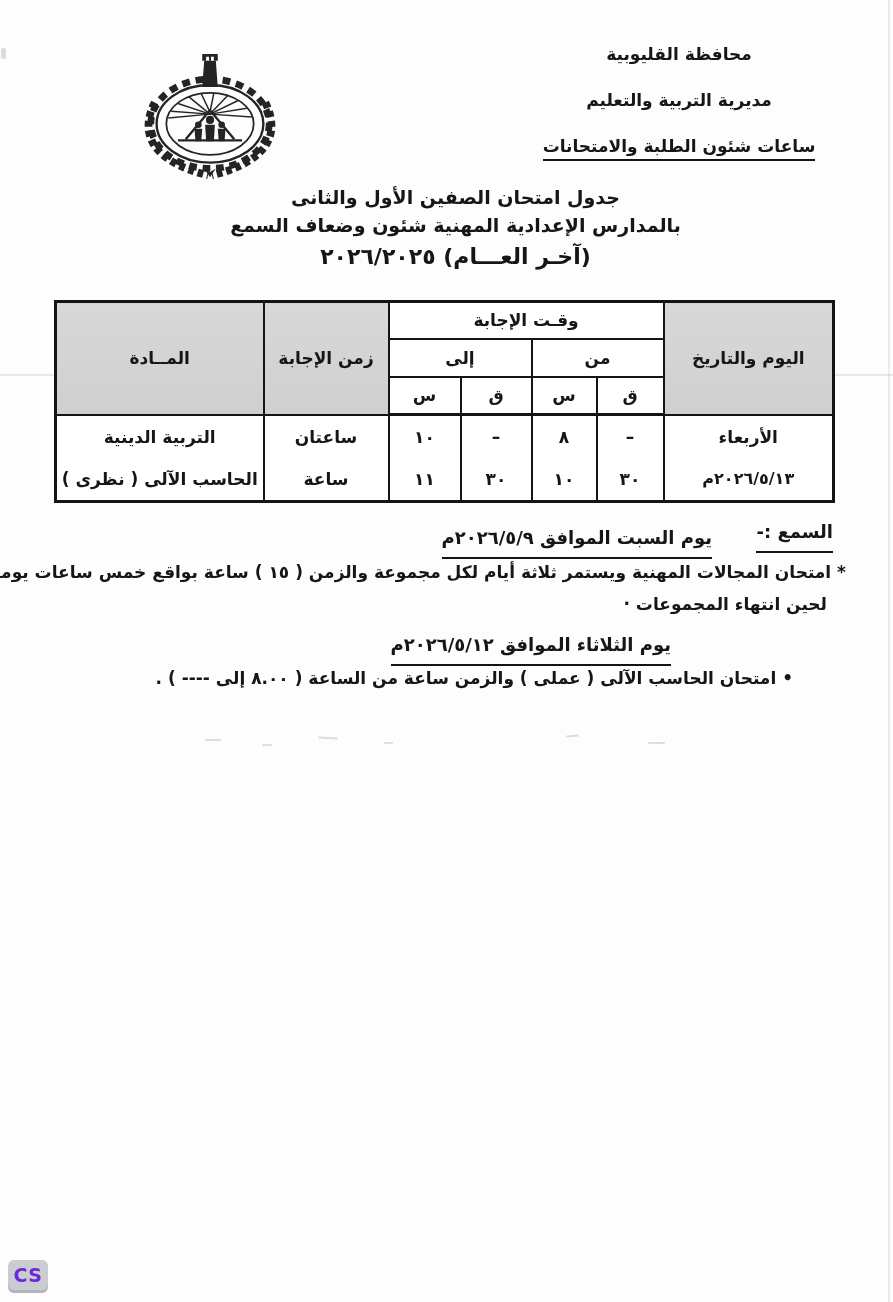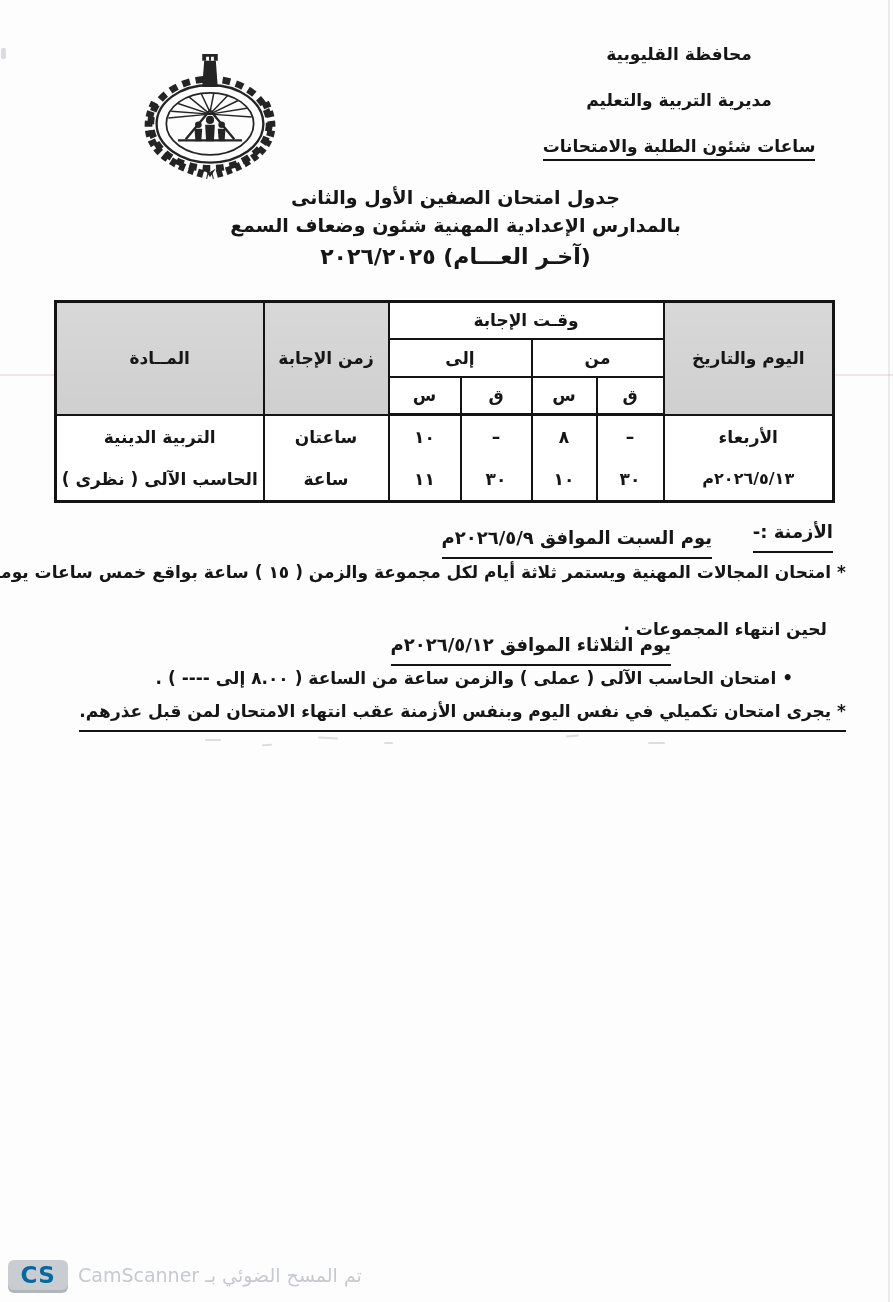--- a/index.html
+++ b/index.html
@@ -46,29 +46,29 @@
   .hdr-gray { background:linear-gradient(#d8d8d8,#cfcfcf); }
   .body-cell { height:84px; }
   .cell-line { height:42px; line-height:42px; white-space:nowrap; overflow:hidden; }
   .date-line { font-size:16px; }
   
   .note { position:absolute; font-weight:bold; white-space:nowrap; }
   .underlined { border-bottom:2.4px solid #141414; padding-bottom:9px; }
   .note-label { top:521px; right:60px; font-size:18px; }
   .sat-heading { top:527px; right:181px; font-size:18px; }
   .sat-note1 { top:562px; right:47px; font-size:17px; }
-  .sat-note2 { top:594px; right:66px; font-size:17px;margin-top:25px; }
+  .sat-note2 { top:594px; right:66px; font-size:17px; }
   .tue-heading { top:634px; right:222px; font-size:18px; }
   .tue-note { top:668px; right:100px; font-size:17px; }
   .final-note { top:701px; right:47px; font-size:17px; }
   
   .scan-footer { position:absolute; left:8px; bottom:12px; display:flex;
     align-items:center; gap:10px; direction:ltr; }
-  .cs-badge { width:60px; height:30px; background:#c9cdd1; border-radius:6px;
-    color:#0369a1; font-weight:bold; font-size:23px; display:flex;
+  .cs-badge { width:40px; height:30px; background:#c9cdd1; border-radius:6px;
+    color:#6d28d9; font-weight:bold; font-size:19px; display:flex;
     align-items:center; justify-content:center;
     box-shadow:0 3px 0 rgba(170,174,179,0.9); letter-spacing:0.5px; }
   .footer-text { color:#c6c9cd; font-size:19px; direction:rtl; }
 </style>
 </head>
 <body>
 
 <div class="page">
 
   <div class="artifact-hline"></div>
@@ -192,26 +192,24 @@
           <div class="cell-line">ساعة</div>
         </td>
         <td class="body-cell">
           <div class="cell-line">التربية الدينية</div>
           <div class="cell-line">الحاسب الآلى ( نظرى )</div>
         </td>
       </tr>
     </tbody>
   </table>
 
-  <div class="note note-label underlined">الأزمنة :-</div>
+  <div class="note note-label underlined">السمع :-</div>
   <div class="note sat-heading underlined">يوم السبت الموافق ٢٠٢٦/٥/٩م</div>
   <div class="note sat-note1">* امتحان المجالات المهنية ويستمر ثلاثة أيام لكل مجموعة والزمن ( ١٥ ) ساعة بواقع خمس ساعات يومياً</div>
   <div class="note sat-note2">لحين انتهاء المجموعات ·</div>
   <div class="note tue-heading underlined">يوم الثلاثاء الموافق ٢٠٢٦/٥/١٢م</div>
   <div class="note tue-note">•  امتحان الحاسب الآلى ( عملى ) والزمن ساعة من الساعة ( ٨.٠٠ إلى ---- ) .</div>
-  <div class="note final-note underlined">* يجرى امتحان تكميلي في نفس اليوم وبنفس الأزمنة عقب انتهاء الامتحان لمن قبل عذرهم.</div>
 
   <div class="scan-footer">
     <div class="cs-badge">CS</div>
-    <div class="footer-text">تم المسح الضوئي بـ CamScanner</div>
   </div>
 
 </div>
 
 </body></html>

